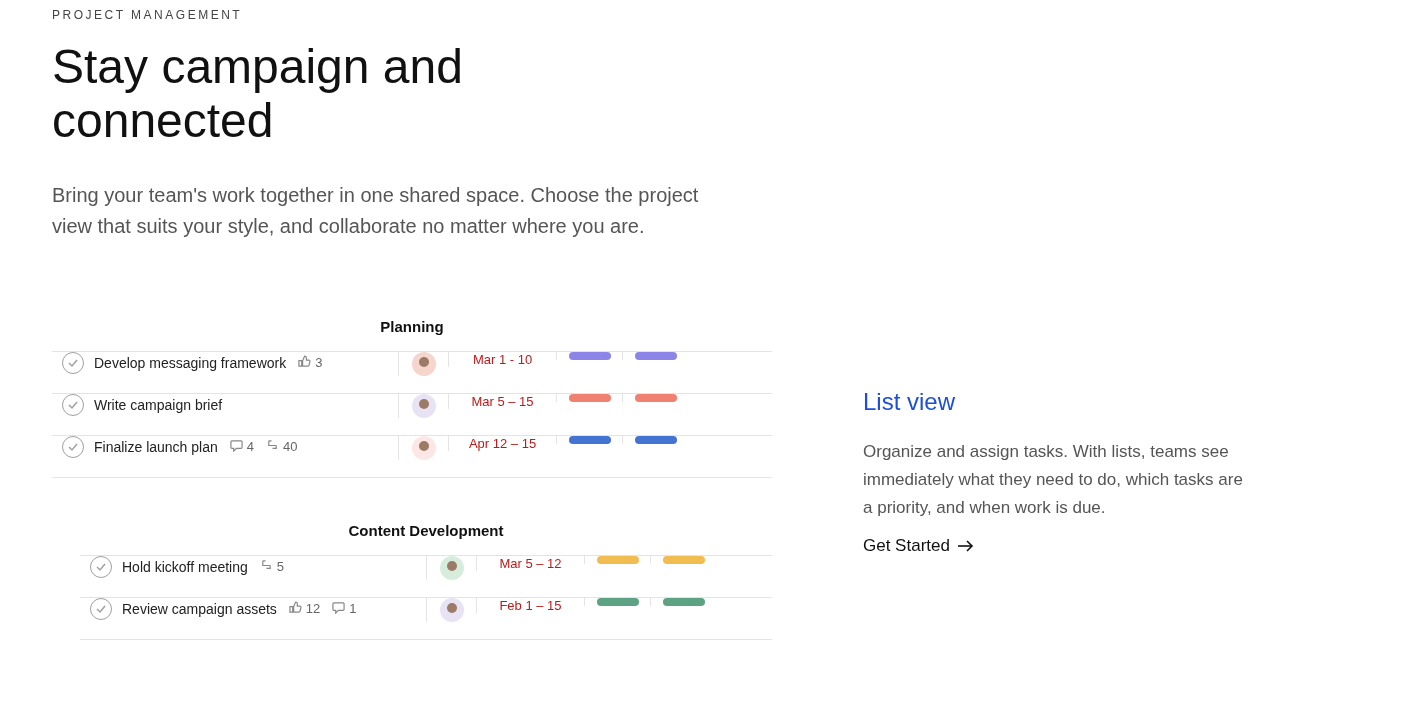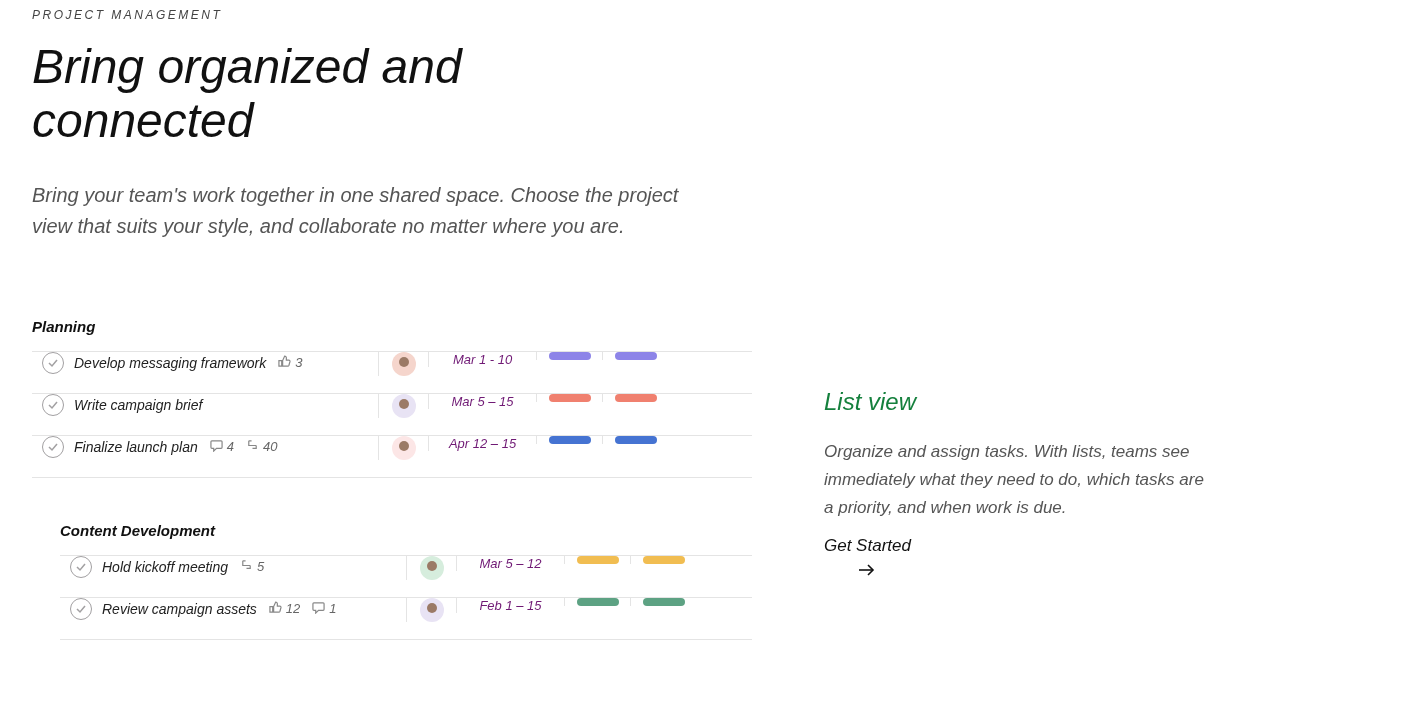--- a/index.html
+++ b/index.html
@@ -6,23 +6,22 @@
   body {
     font-family: -apple-system, BlinkMacSystemFont, "Segoe UI", Helvetica, Arial, sans-serif;
     background: #fff;
     color: #1a1a1a;
     width: 1412px;
     height: 710px;
     overflow: hidden;
   }
   .page {
     display: flex;
-    padding: 8px 52px 0 32px;
-    gap: 72px;
-    font-style: italic;
+    padding: 8px 52px 0 52px;
+    gap: 91px;
   }
   .left { flex: 0 0 720px; }
   .right {
     flex: 0 0 420px;
     padding-top: 380px;
   }
 
   .eyebrow {
     font-size: 12px;
     letter-spacing: 2.5px;
@@ -45,20 +44,21 @@
     max-width: 660px;
     margin-bottom: 76px;
     font-weight: 400;
   }
 
   .section-title {
     font-size: 15px;
     font-weight: 600;
     color: #111;
     margin-bottom: 16px;
+    text-align: center;
   }
   .section + .section { margin-top: 44px; margin-left: 28px; }
 
   .task-table { border-top: 1px solid #e4e4e4; }
   .task-row {
     display: flex;
     align-items: flex-start;
     height: 42px;
     border-bottom: 1px solid #e4e4e4;
     font-size: 14px;
@@ -75,21 +75,21 @@
   .cell-avatar {
     flex: 0 0 50px;
     display: flex;
     justify-content: center;
     border-left: 1px solid #e4e4e4;
   }
   .cell-date {
     flex: 0 0 108px;
     text-align: center;
     font-size: 13px;
-    color: #701a75;
+    color: #b91c1c;
     border-left: 1px solid #e4e4e4;
   }
   .cell-pill {
     flex: 0 0 66px;
     display: flex;
     justify-content: center;
     border-left: 1px solid #e4e4e4;
   }
   .check-circle {
     width: 22px;
@@ -133,59 +133,58 @@
 
   
   .av-1 { background: #f5d5cc; }
   .av-2 { background: #e8e3f4; }
   .av-3 { background: #fce6e6; }
   .av-4 { background: #d6eddd; }
 
   .side-title {
     font-size: 24px;
     font-weight: 400;
-    color: #15803d;
+    color: #1d4ed8;
     margin-bottom: 22px;
   }
   .side-desc {
     font-size: 17px;
     line-height: 1.65;
     color: #555;
     max-width: 380px;
     margin-bottom: 14px;
   }
   .cta {
     font-size: 17px;
     color: #111;
     font-weight: 500;
     display: inline-flex;
     align-items: center;
     gap: 8px;
     cursor: pointer;
-    flex-direction: column;
   }
   .cta svg { width: 16px; height: 12px; }
 
   
   .avatar::after{
     content:"";
     display:block;
     width:10px;height:10px;
     background:#9b7a66;
     border-radius:50%;
     margin:5px auto 0;
   }
 </style>
 </head>
 <body>
 
 <div class="page">
   <div class="left">
     <div class="eyebrow">PROJECT MANAGEMENT</div>
-    <h1 class="hero-title">Bring organized and connected</h1>
+    <h1 class="hero-title">Stay campaign and connected</h1>
     <p class="hero-sub">Bring your team's work together in one shared space. Choose the project view that suits your style, and collaborate no matter where you are.</p>
 
     <div id="sections">
         <div class="section">
           <div class="section-title">Planning</div>
                  <div class="task-table">
             <div class="task-row">
       <div class="cell-task">
         <span class="check-circle">
                   <svg viewBox="0 0 10 10" fill="none" stroke="#a2a0a2" stroke-width="1.5">

